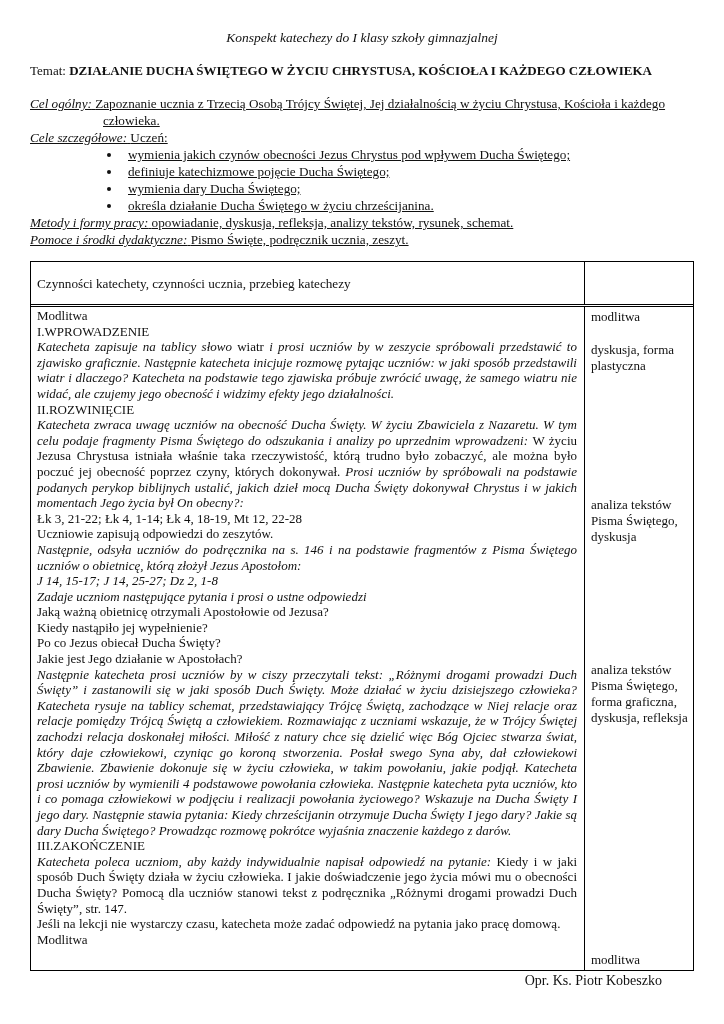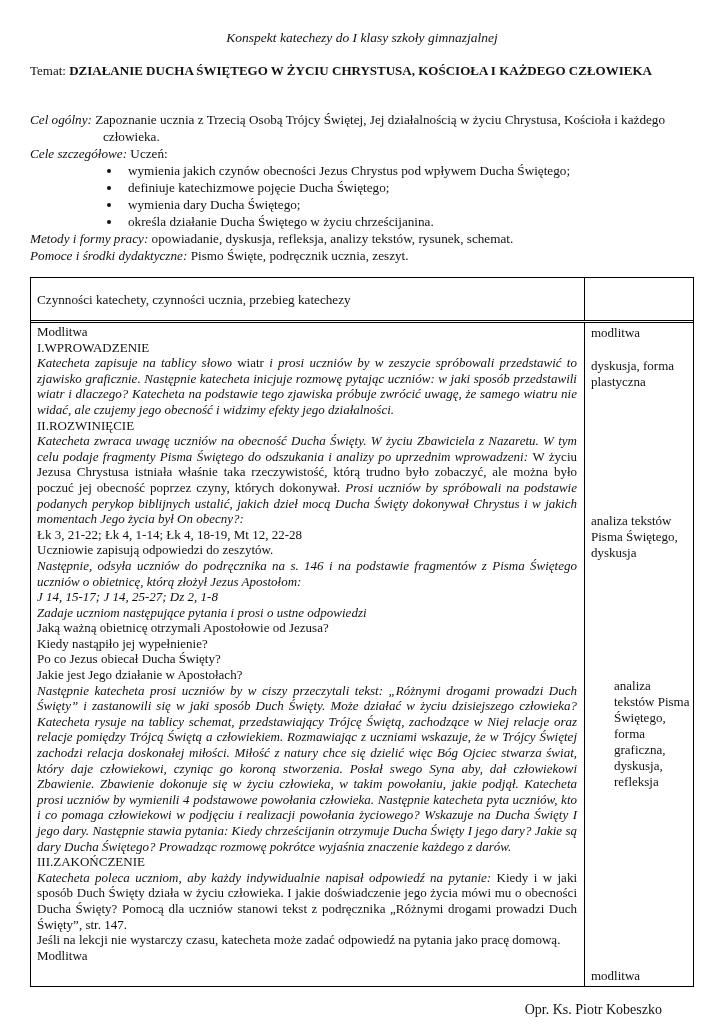--- a/index.html
+++ b/index.html
@@ -10,21 +10,21 @@
     color:#111; overflow:hidden;
   }
   .page { width:724px; height:916px; padding:30px 30px 0 30px; }
 
   .doc-title { text-align:center; font-style:italic; font-size:13.5px; line-height:16px; }
 
   .topic-line { margin-top:16px; font-size:13px; line-height:17px; }
   .topic-line .label { font-weight:normal; }
   .topic-line .topic { font-weight:bold; }
 
-  .meta { margin-top:32px; font-size:13.2px; line-height:17px; }
+  .meta { margin-top:16px; font-size:13.2px; line-height:17px;text-decoration:underline; }
   .meta p { margin:0; }
   .lbl { font-style:italic; }
   .hang { padding-left:73px; text-indent:-73px; }
 
   ul.goals { list-style:disc; padding-left:92px; margin:0; }
   ul.goals li { line-height:17px; padding-left:6px; }
 
   .tbl { margin-top:13px; border:1.5px solid #000; }
   .trow { display:grid; grid-template-columns:1fr 108px; }
   .th-left {
@@ -40,21 +40,21 @@
     font-size:13px; line-height:15.6px;
     text-align:justify;
   }
   .td-left p { margin:0; }
   .it { font-style:italic; }
   .rm { font-style:normal; }
   .td-right { position:relative; font-size:13px; line-height:16px; }
   .tbody { min-height:663px; }
   .rlabel { position:absolute; left:6px; right:2px; }
 
-  .footer { margin-top:15px; text-align:right; padding-right:32px; font-size:14px; }
+  .footer { margin-top:2px; text-align:right; padding-right:32px; font-size:14px; }
 </style>
 </head>
 <body>
 
 <div class="page">
 
   <div class="doc-title">Konspekt katechezy do I klasy szkoły gimnazjalnej</div>
 
   <div class="topic-line">
     <span class="label">Temat:</span>
@@ -98,21 +98,21 @@
           <p><span class="it">Następnie katecheta prosi uczniów by w ciszy przeczytali tekst: „Różnymi drogami prowadzi Duch Święty” i zastanowili się w jaki sposób Duch Święty. Może działać w życiu dzisiejszego człowieka? Katecheta rysuje na tablicy schemat, przedstawiający Trójcę Świętą, zachodzące w Niej relacje oraz relacje pomiędzy Trójcą Świętą a człowiekiem. Rozmawiając z uczniami wskazuje, że w Trójcy Świętej zachodzi relacja doskonałej miłości. Miłość z natury chce się dzielić więc Bóg Ojciec stwarza świat, który daje człowiekowi, czyniąc go koroną stworzenia. Posłał swego Syna aby, dał człowiekowi Zbawienie. Zbawienie dokonuje się w życiu człowieka, w takim powołaniu, jakie podjął. Katecheta prosi uczniów by wymienili 4 podstawowe powołania człowieka. Następnie katecheta pyta uczniów, kto i co pomaga człowiekowi w podjęciu i realizacji powołania życiowego? Wskazuje na Ducha Święty I jego dary. Następnie stawia pytania: Kiedy chrześcijanin otrzymuje Ducha Święty I jego dary? Jakie są dary Ducha Świętego? Prowadząc rozmowę pokrótce wyjaśnia znaczenie każdego z darów.</span></p>
           <p><span class="rm">III.ZAKOŃCZENIE</span></p>
           <p><span class="it">Katecheta poleca uczniom, aby każdy indywidualnie napisał odpowiedź na pytanie: </span><span class="rm">Kiedy i w jaki sposób Duch Święty działa w życiu człowieka. I jakie doświadczenie jego życia mówi mu o obecności Ducha Święty? Pomocą dla uczniów stanowi tekst z podręcznika „Różnymi drogami prowadzi Duch Święty”,  str. 147.</span></p>
           <p><span class="rm">Jeśli na lekcji nie wystarczy czasu,  katecheta może zadać odpowiedź na pytania jako pracę domową.</span></p>
           <p><span class="rm">Modlitwa</span></p>
         </div>
       <div class="td-right" id="rightCol">
           <div class="rlabel" style="top: 2px;">modlitwa</div>
           <div class="rlabel" style="top: 35px;">dyskusja, forma plastyczna</div>
           <div class="rlabel" style="top: 190px;">analiza tekstów Pisma Świętego, dyskusja</div>
-          <div class="rlabel" style="top: 355px; margin-left: 23px;">analiza tekstów Pisma Świętego, forma graficzna, dyskusja, refleksja</div>
+          <div class="rlabel" style="top: 355px;">analiza tekstów Pisma Świętego, forma graficzna, dyskusja, refleksja</div>
           <div class="rlabel" style="top: 645px;">modlitwa</div>
         </div>
     </div>
   </div>
 
   <div class="footer">Opr. Ks. Piotr Kobeszko</div>
 
 </div>
 
 </body></html>

